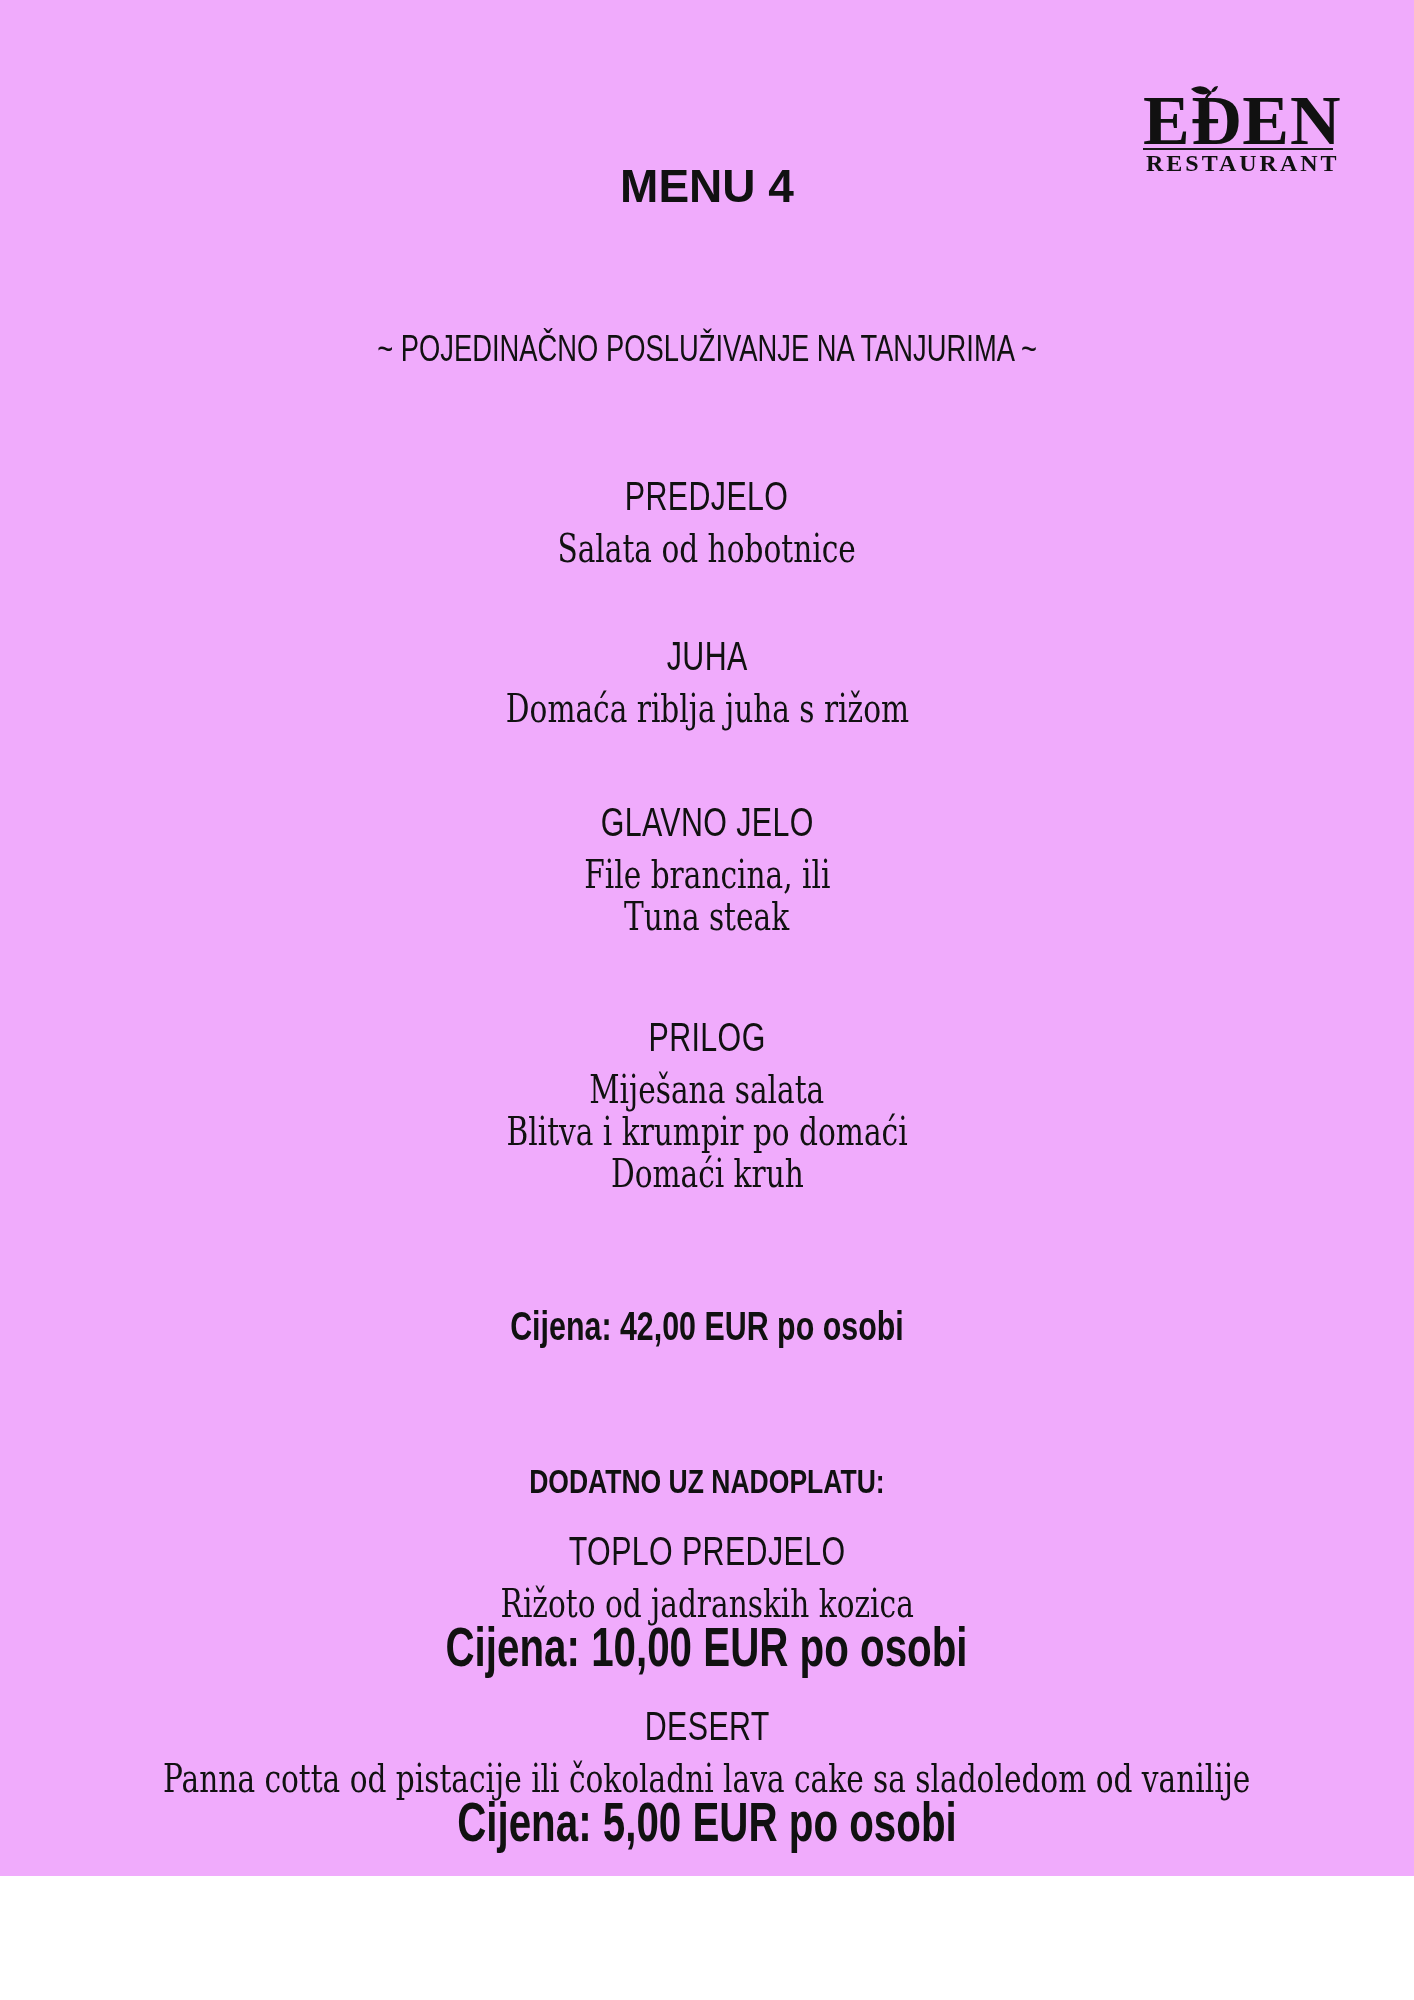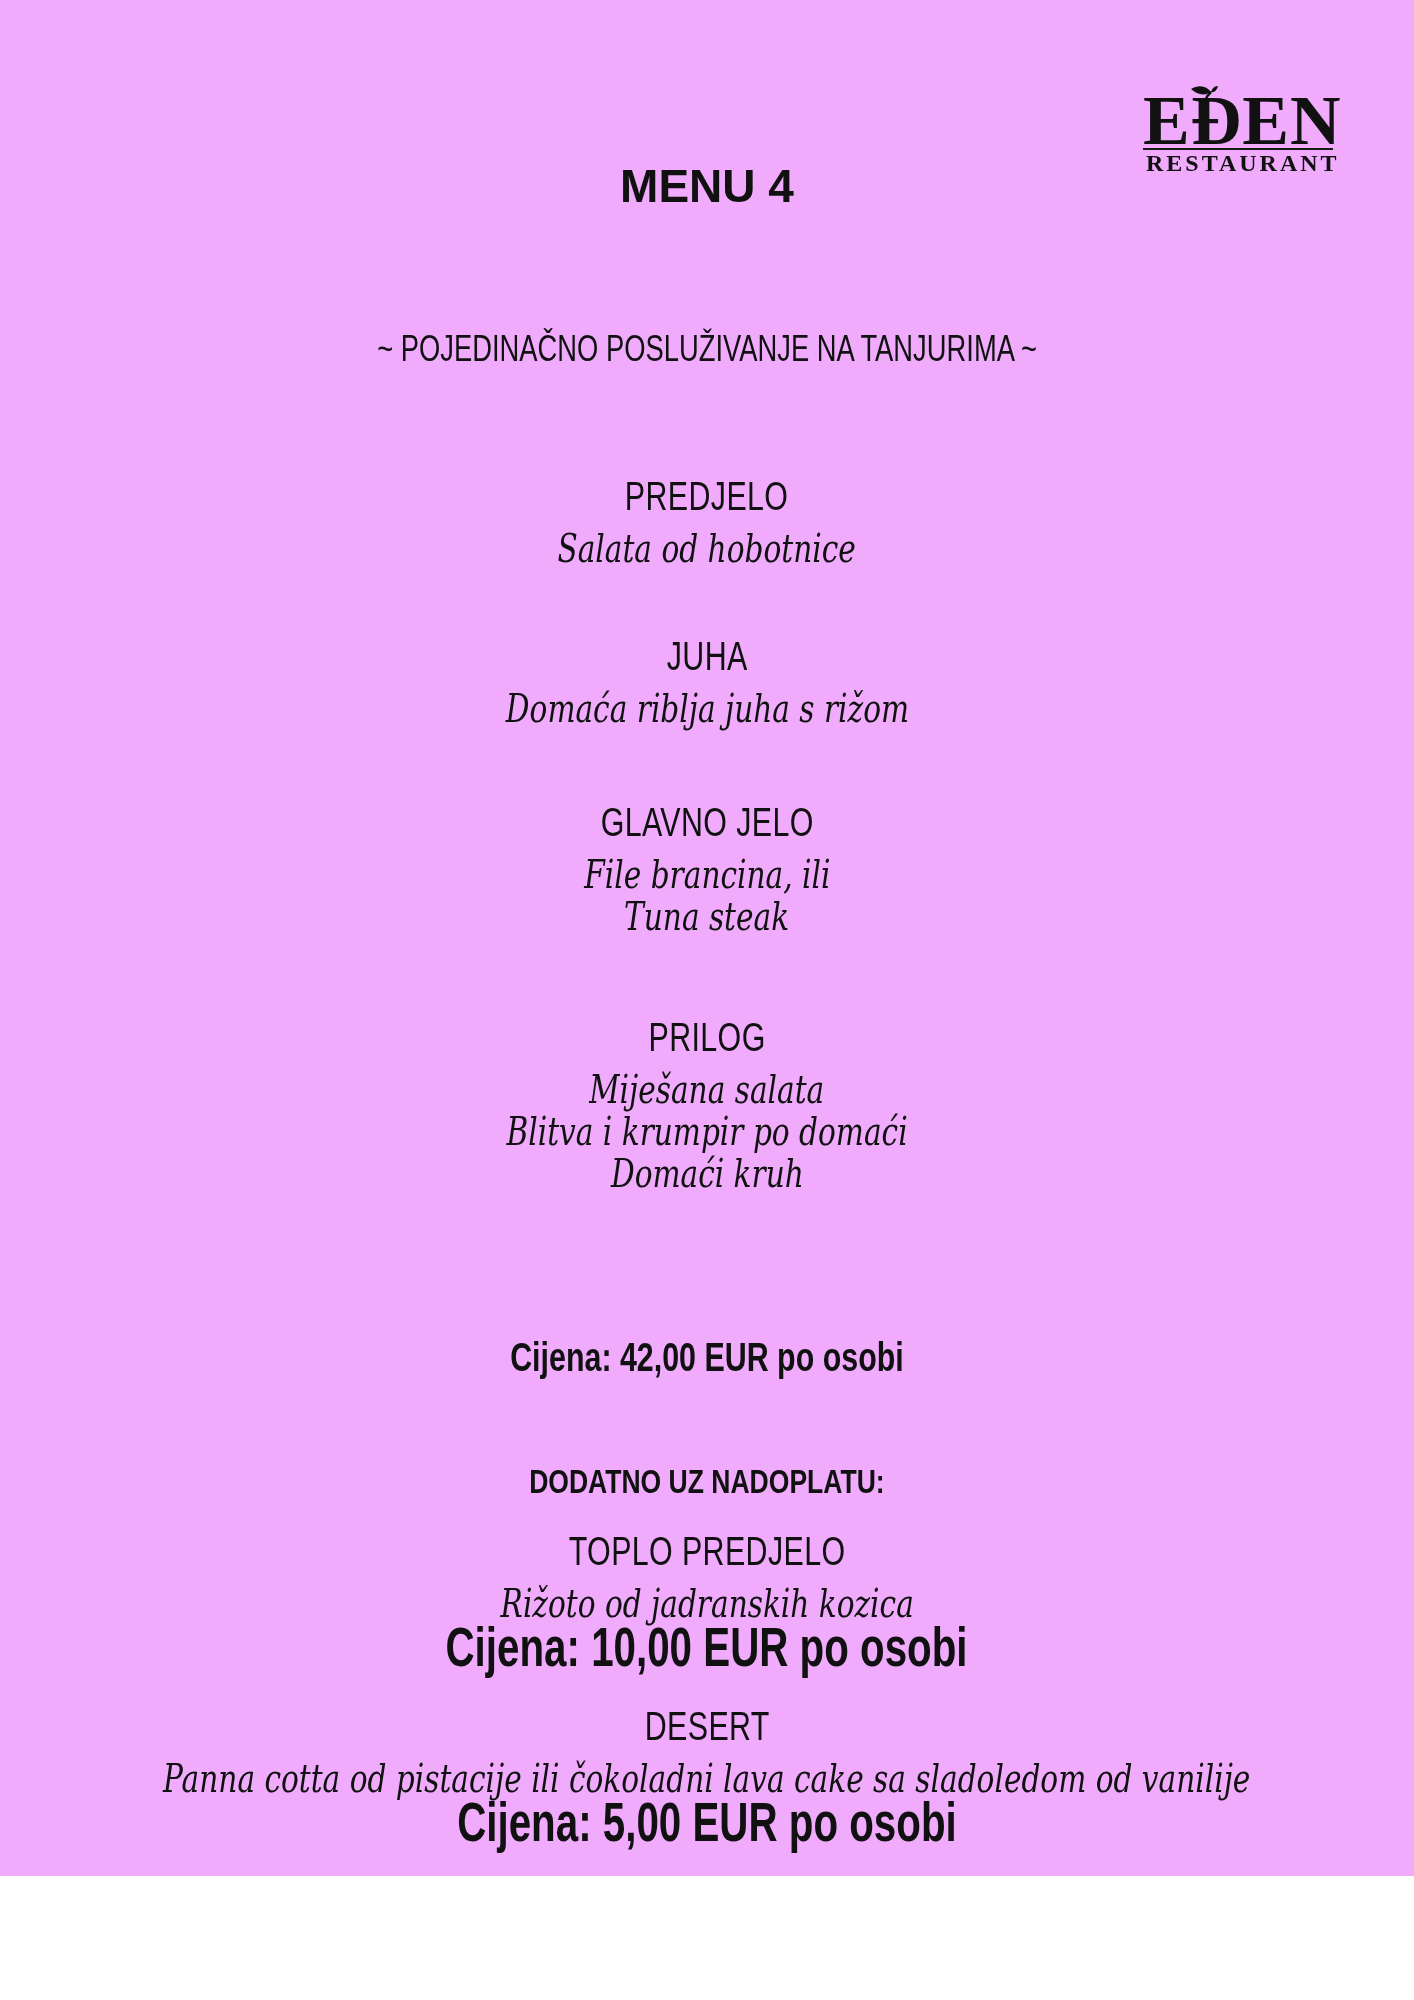--- a/index.html
+++ b/index.html
@@ -11,30 +11,30 @@
   .row > span{display:inline-block;transform-origin:50% 50%;}
 
   .sec{position:absolute;left:0;width:100%;}
 
   
   .hd{font-size:40px;line-height:46px;font-weight:400;letter-spacing:.5px;}
   .hd > span{transform:scaleX(0.76);}
   .hd-gap{margin-bottom:8px;}
 
   
-  .dish{font-family:"DejaVu Serif",serif;font-style:italic;font-size:40px;line-height:42px;}
+  .dish{font-family:"DejaVu Serif",serif;font-size:40px;line-height:42px;}
   .dish > span{transform:scaleX(0.74);}
 
   .menu-title{position:absolute;top:158px;left:0;width:100%;font-size:46px;line-height:56px;font-weight:700;}
   .menu-title > span{transform:scaleX(1);}
 
   .subtitle{position:absolute;top:324px;left:0;width:100%;font-size:36px;line-height:50px;}
   .subtitle > span{transform:scaleX(0.76);}
 
-  .price-bold{position:absolute;top:1332px;left:0;width:100%;font-size:40px;line-height:50px;font-weight:700;}
+  .price-bold{position:absolute;top:1301px;left:0;width:100%;font-size:40px;line-height:50px;font-weight:700;}
   .price-bold > span{transform:scaleX(0.76);}
 
   .extras-head{position:absolute;top:1456px;left:0;width:100%;font-size:34px;line-height:50px;font-weight:700;}
   .extras-head > span{transform:scaleX(0.78);}
 
   .price{font-size:56px;line-height:46px;font-weight:700;}
   .price > span{transform:scaleX(0.72);}
 
   
   .logo{position:absolute;left:1143px;top:88px;width:190px;font-family:"Liberation Serif",serif;color:#111;}

